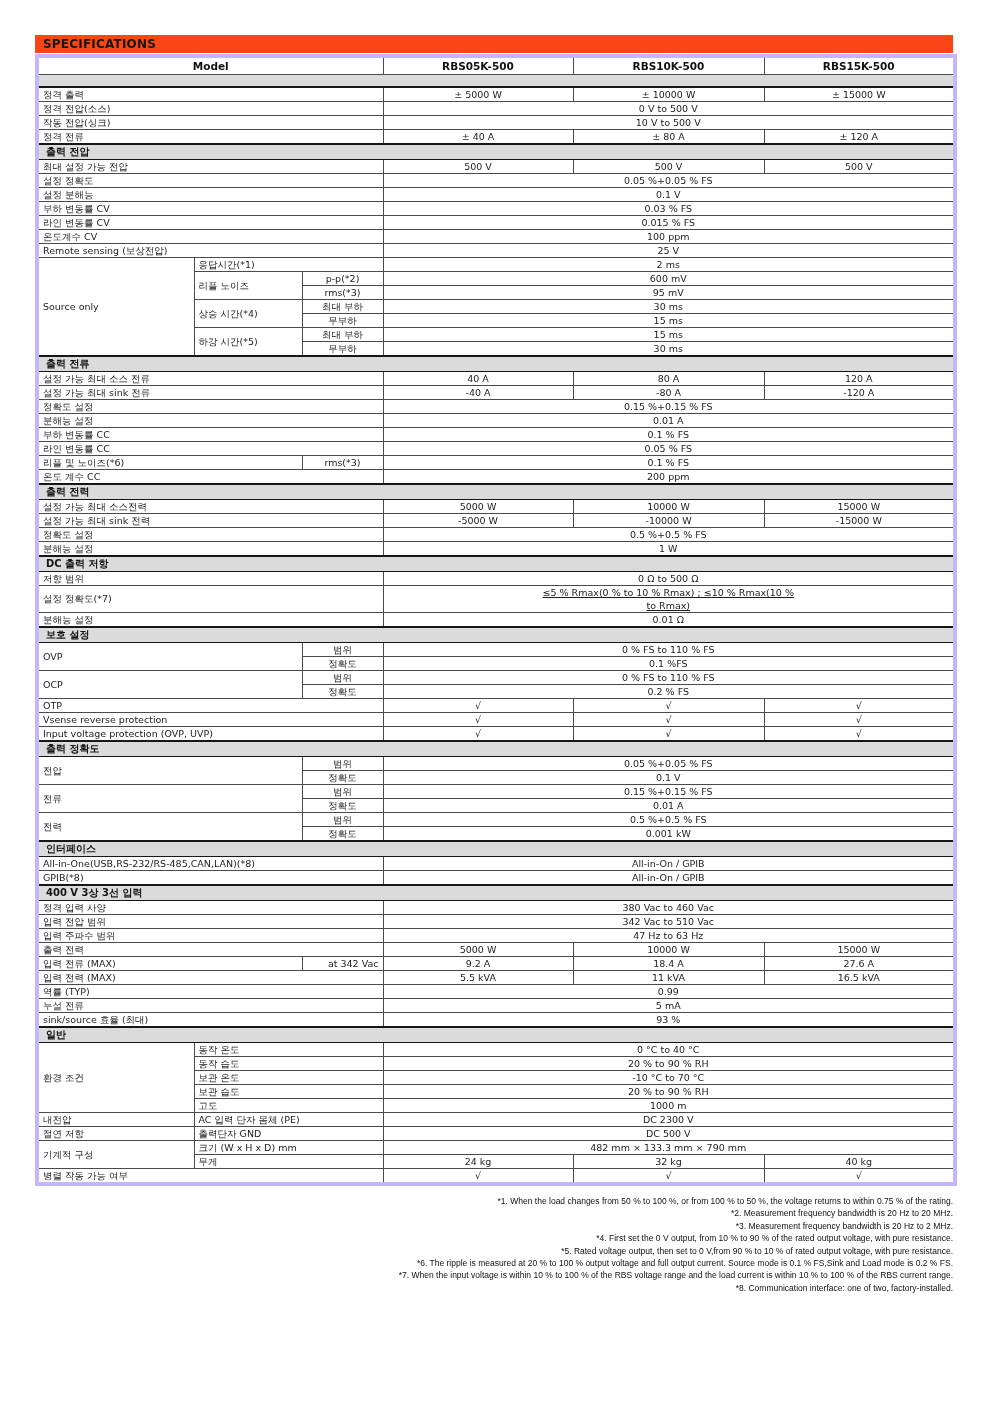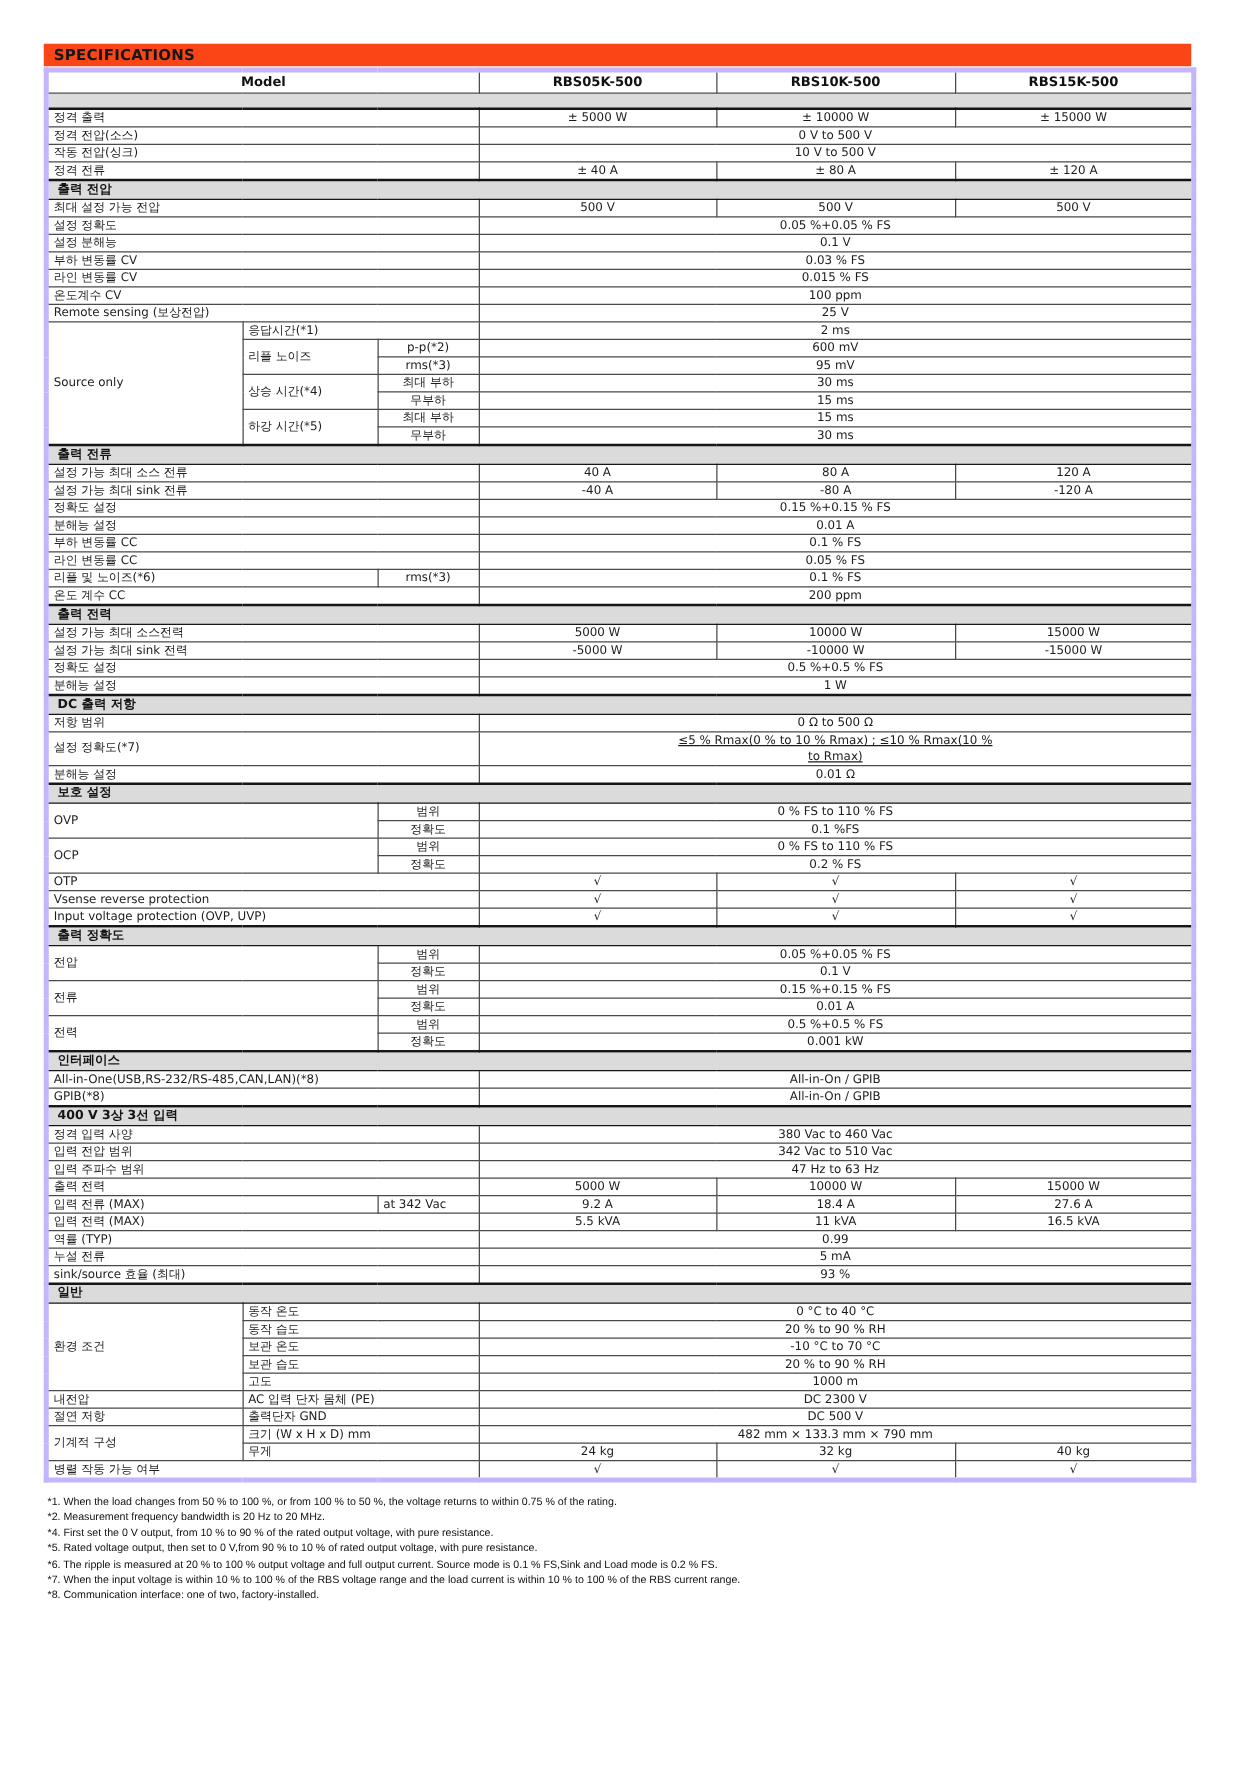--- a/index.html
+++ b/index.html
@@ -15,31 +15,31 @@
     border-collapse:collapse;table-layout:fixed;width:918px;margin-top:1px;
     border:4px solid #c4b5fd;
   }
   td{
     border:1px solid #4a4a4a;font-size:9.5px;color:#1c1c1c;
     height:13px;line-height:12px;padding:0 4px;vertical-align:middle;
     overflow:hidden;
   }
   td.lab{text-align:left;}
   td.lab.ac{text-align:center;}
-  td.lab.ar{}
+  td.lab.ar{text-align:right;}
   td.val{text-align:center;}
   td.wrap{white-space:pre-line;line-height:13px;text-decoration:underline;}
   tr.model td{font-weight:bold;font-size:10.5px;text-align:center;height:16px;color:#111;}
   tr.spacer td{background:#DBDBDB;height:11px;border-bottom:2px solid #161616;}
   tr.section td{
     background:#DBDBDB;font-weight:bold;font-size:10px;height:14px;
     border-top:2px solid #161616;border-bottom:1px solid #161616;
     padding-left:7px;color:#141414;
   }
-  .footnotes{margin-top:9px;padding-left:3px;}
+  .footnotes{margin-top:9px;padding-left:3px;text-align:right;}
   .footnotes .note{
     font-size:8.5px;line-height:12.4px;color:#101010;
     font-family:"Liberation Sans","DejaVu Sans",sans-serif;
   }
 </style>
 </head>
 <body>
 
 <div class="page">
   <div class="sheet">
@@ -402,20 +402,21 @@
             <td class="lab" colspan="3">병렬 작동 가능 여부</td>
             <td class="val">√</td>
             <td class="val">√</td>
             <td class="val">√</td>
           </tr>
         </tbody>
     </table>
     <div class="footnotes" id="footnotes">
         <div class="note">*1. When the load changes from 50 % to 100 %, or from 100 % to 50 %, the voltage returns to within 0.75 % of the rating.</div>
         <div class="note">*2. Measurement frequency bandwidth is 20 Hz to 20 MHz.</div>
+        <div class="note">*3. Measurement frequency bandwidth is 20 Hz to 2 MHz.</div>
         <div class="note">*4. First set the 0 V output, from 10 % to 90 % of the rated output voltage, with pure resistance.</div>
         <div class="note">*5. Rated voltage output, then set to 0 V,from 90 % to 10 % of rated output voltage, with pure resistance.</div>
         <div class="note">*6. The ripple is measured at 20 % to 100 % output voltage and full output current. Source mode is 0.1 % FS,Sink and Load mode is 0.2 % FS.</div>
         <div class="note">*7. When the input voltage is within 10 % to 100 % of the RBS voltage range and the load current is within 10 % to 100 % of the RBS current range.</div>
         <div class="note">*8. Communication interface: one of two, factory-installed.</div>
       </div>
   </div>
 </div>
 
 </body></html>

